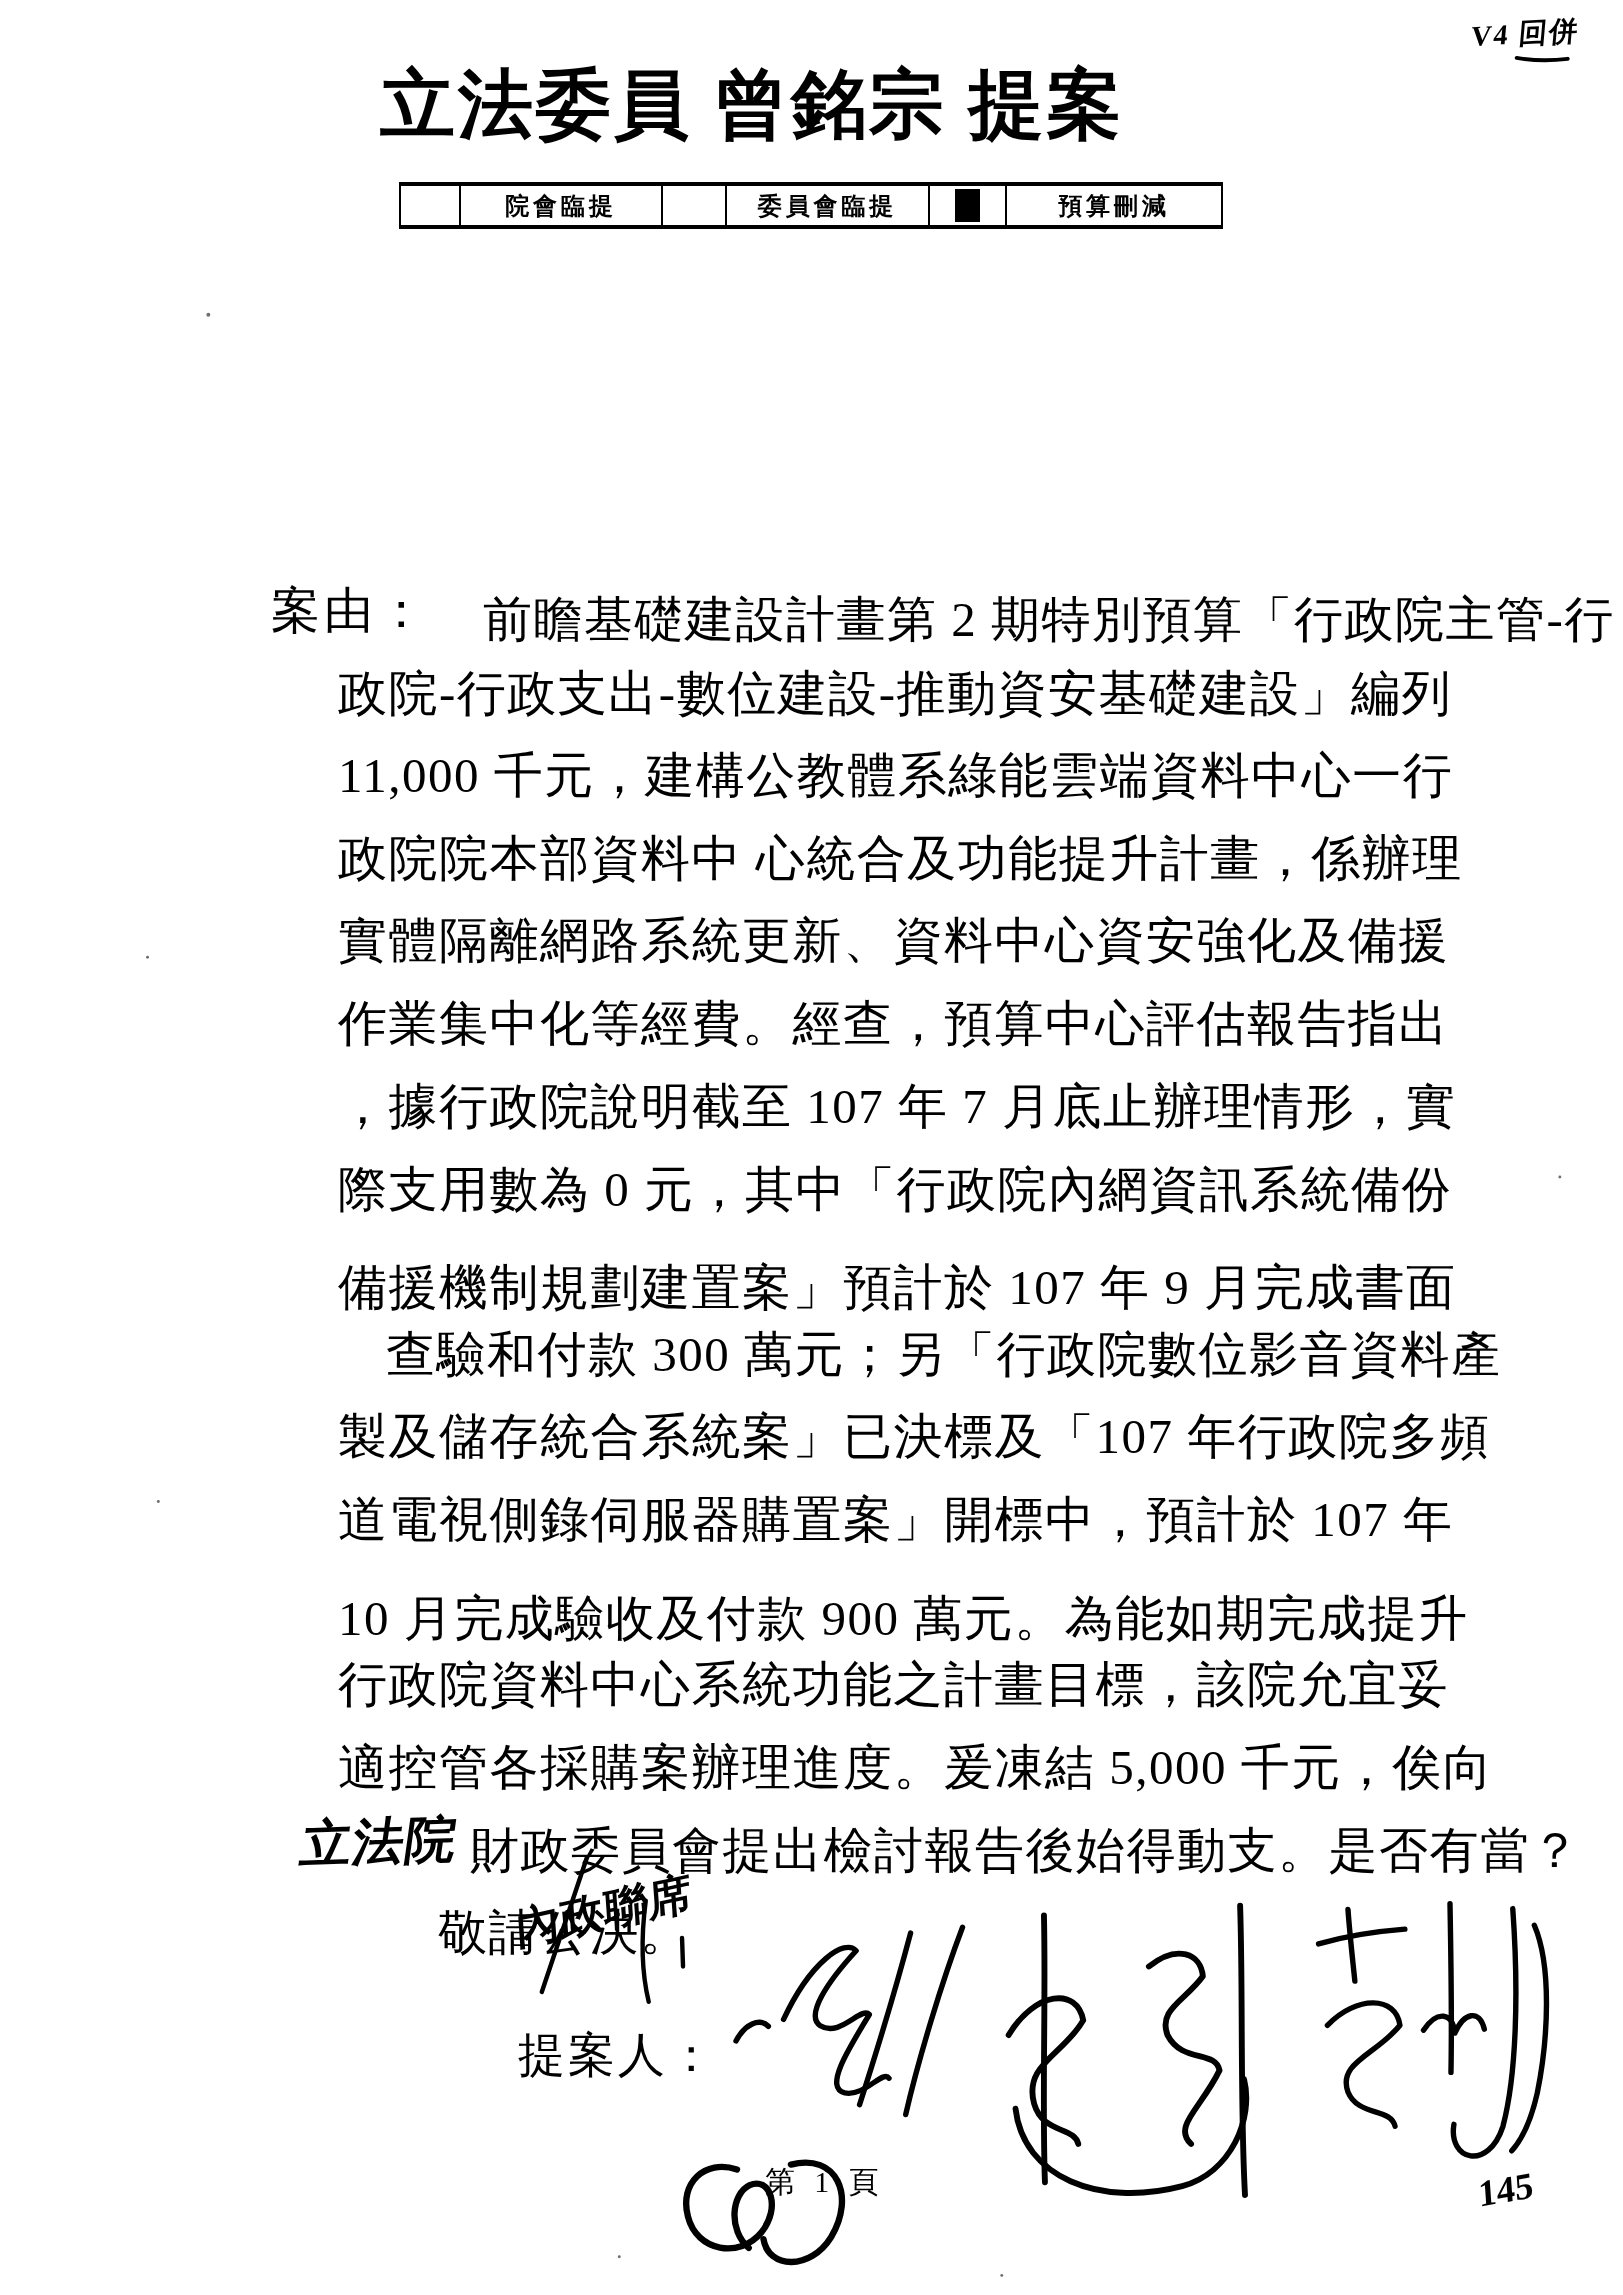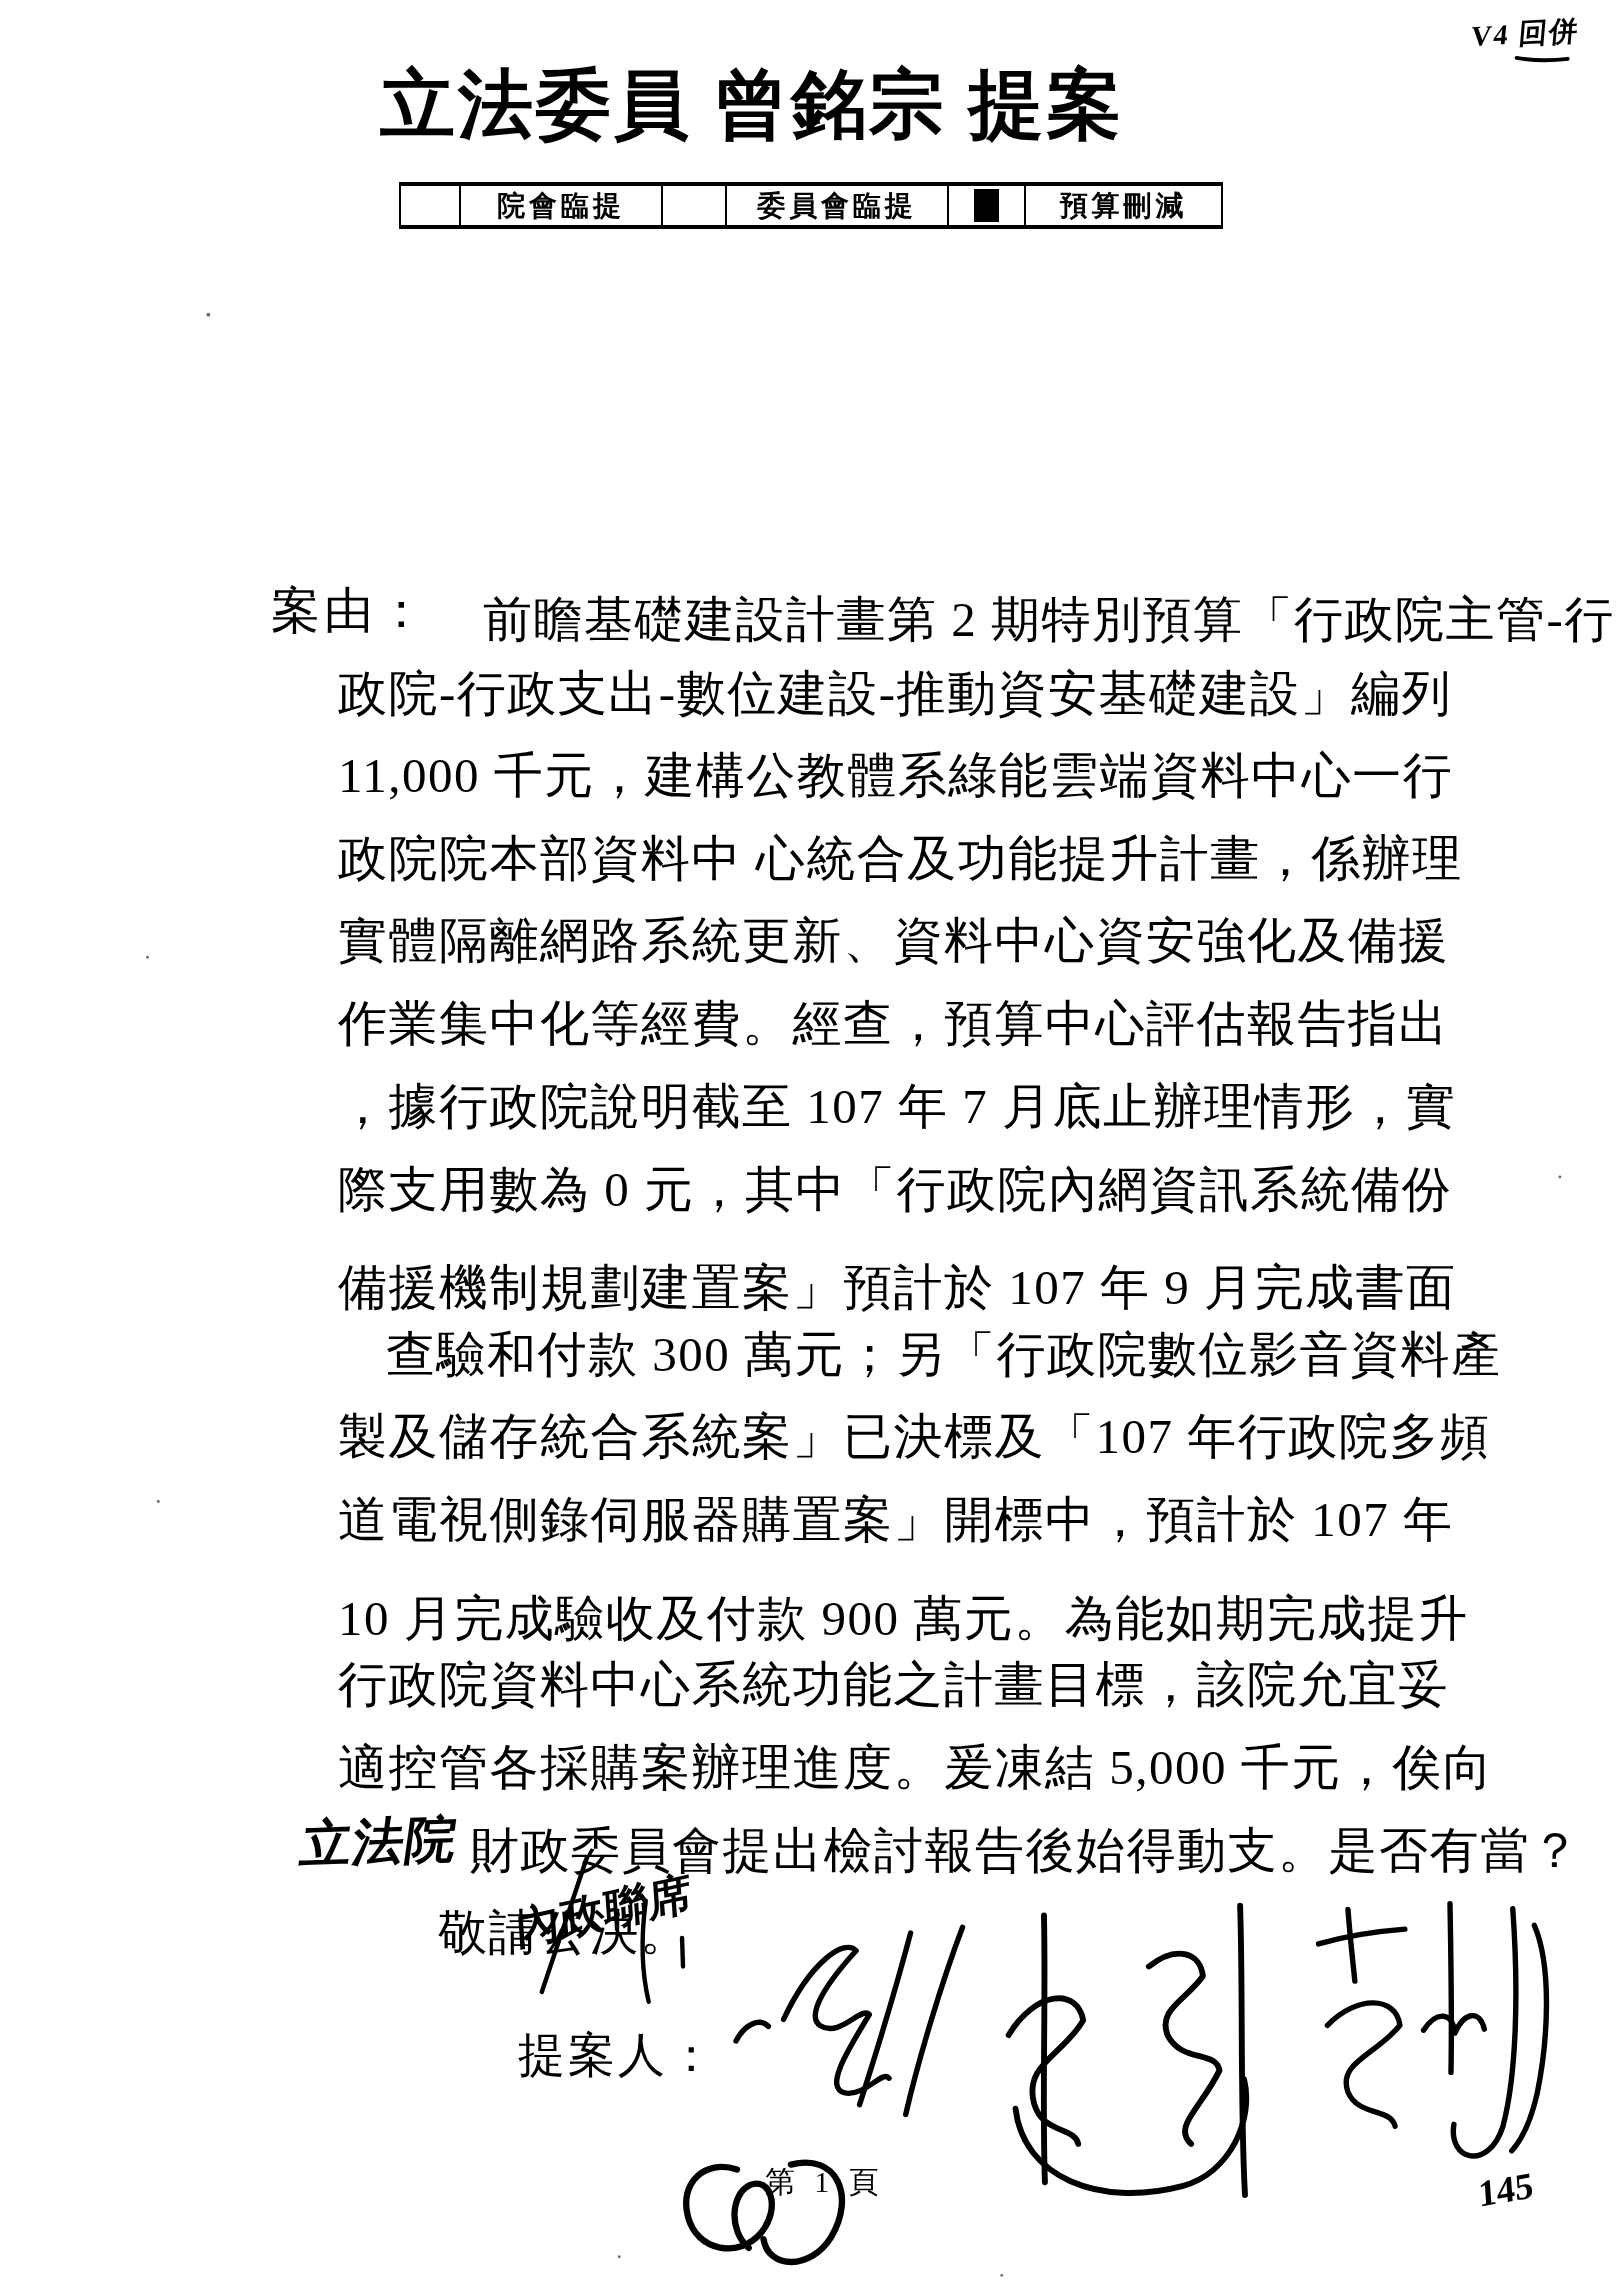--- a/index.html
+++ b/index.html
@@ -16,25 +16,25 @@
   
   .type-table {
     position:absolute; left:399px; top:182px; width:824px; height:47px;
     display:flex; box-sizing:border-box;
     border-top:4.4px solid #000; border-bottom:4.4px solid #000;
     border-left:2px solid #000; border-right:2px solid #000;
   }
   .type-table .cell {
     box-sizing:border-box; border-right:2px solid #000;
     display:flex; align-items:center; justify-content:center;
-    font-size:28px; font-weight:bold; letter-spacing:3.9px; white-space:nowrap;
+    font-size:24px; font-weight:bold; letter-spacing:3.9px; white-space:nowrap;
   }
   .type-table .cell:last-child { border-right:none; }
   .c0 { width:60px; } .c1 { width:202px; } .c2 { width:64px; }
-  .c3 { width:222px; } .c4 { width:77px; } .c5 { flex:1; }
+  .c3 { width:203px; } .c4 { width:77px; } .c5 { flex:1; }
   .checkbox-square { width:25.5px; height:33px; background:#000; }
 
   .heading { position:absolute; left:109px; top:254px; font-size:64px;
     font-weight:bold; line-height:92px; letter-spacing:1.5px; white-space:nowrap; }
 
   .case-label { position:absolute; left:271px; top:578px; font-size:49px;
     letter-spacing:3.9px; white-space:nowrap; }
   .body-line { position:absolute; font-size:49px; letter-spacing:1.5px; white-space:nowrap; }
   .bl-first  { left:483px;margin-top:9px; }
   .bl-normal { left:338px; }

